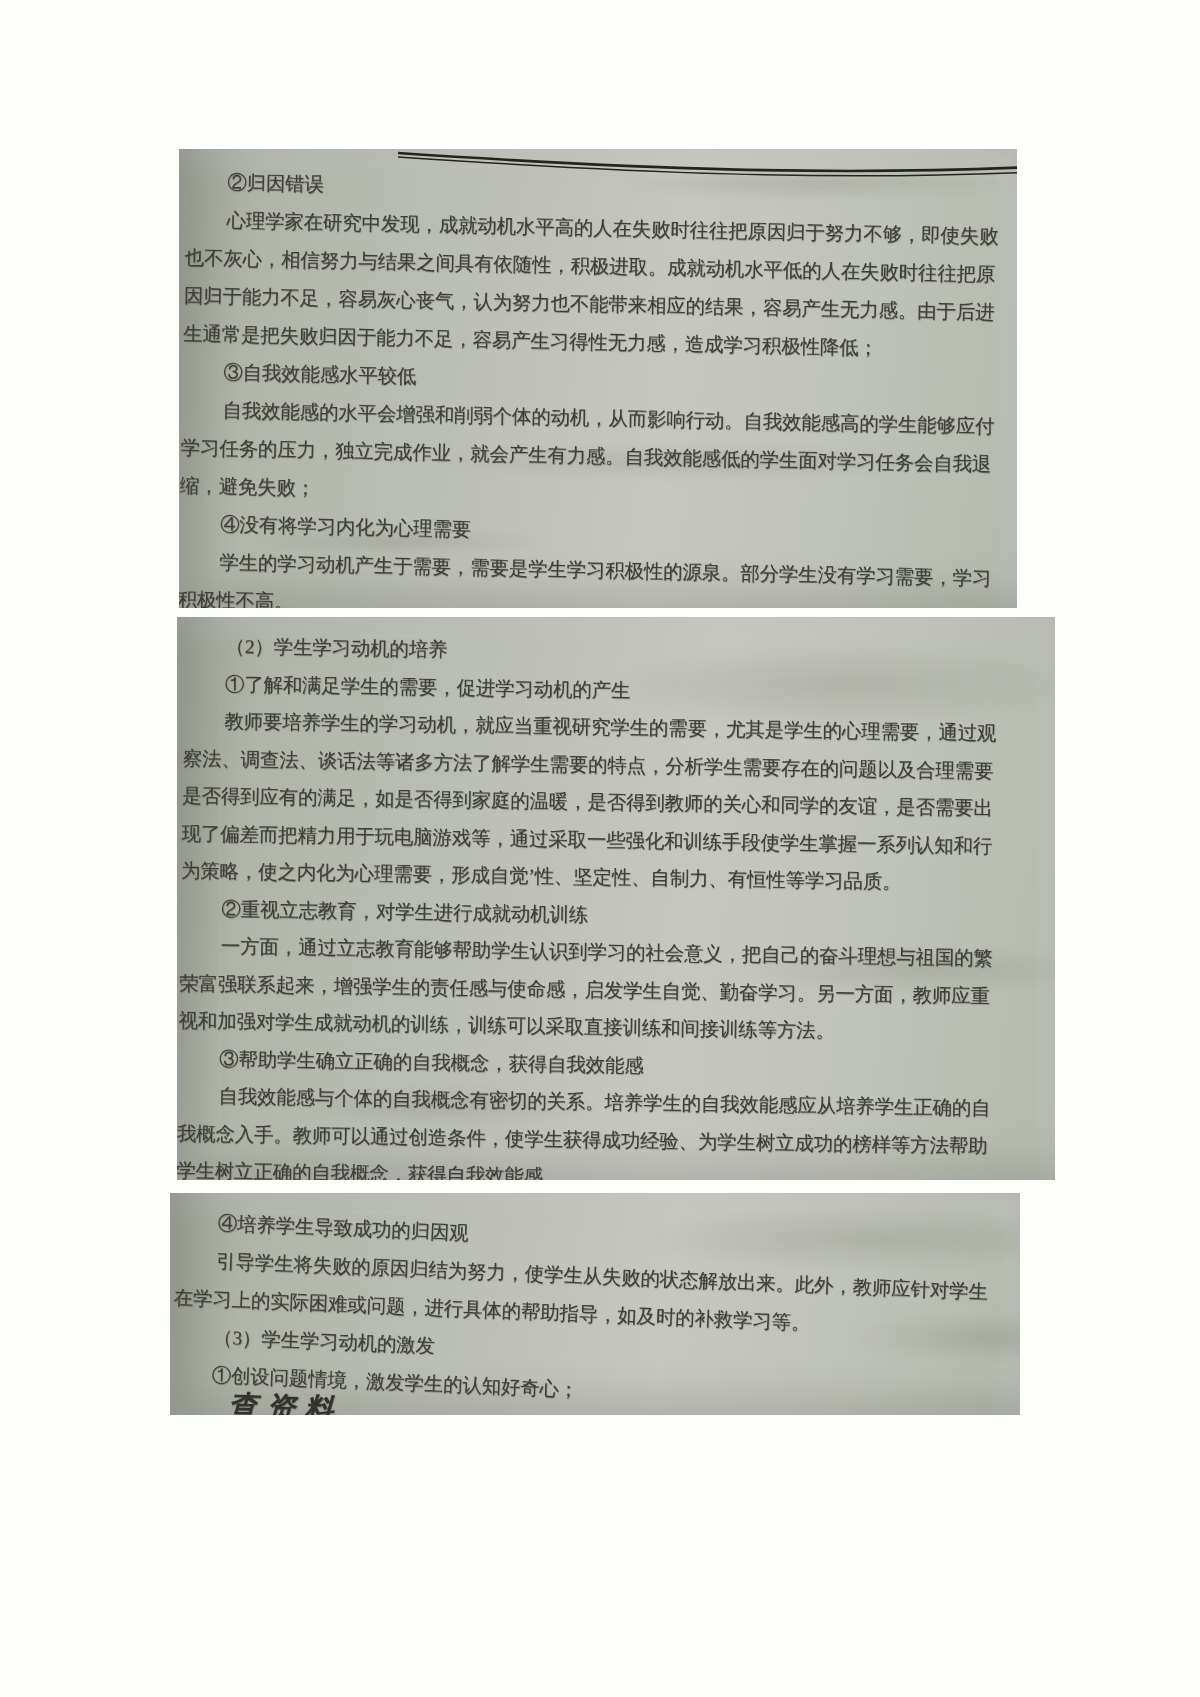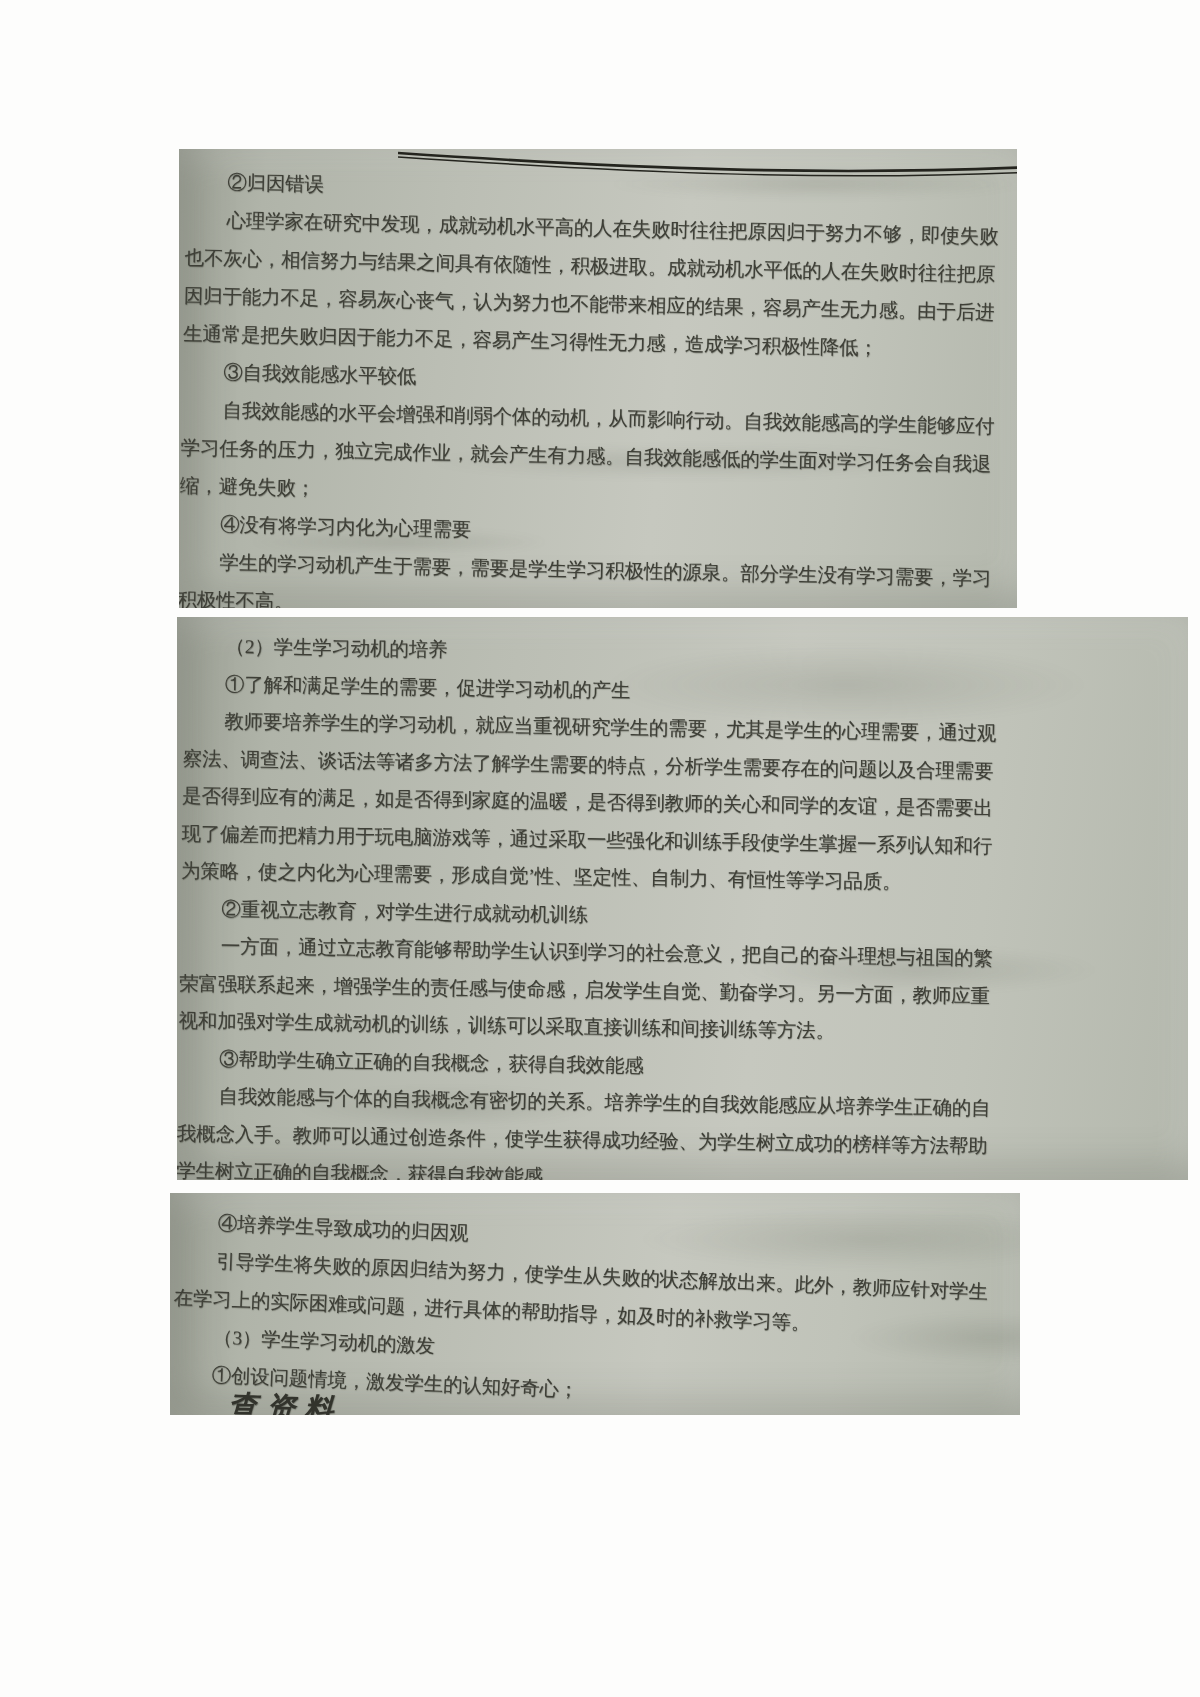--- a/index.html
+++ b/index.html
@@ -8,21 +8,21 @@
     background:#fdfdfc;
     font-family:"Liberation Serif","DejaVu Serif",serif;
   }
   .page{position:absolute;inset:0;}
   .scan{
     position:absolute;overflow:hidden;
     background:linear-gradient(97deg,#9da196 0%,#b0b4a9 10%,#bbbeb4 32%,#c6c8bf 58%,#c0c3b9 78%,#b4b8ad 100%);
     box-shadow:inset 14px -10px 40px rgba(70,74,62,.26), inset -6px 8px 34px rgba(255,255,255,.22);
   }
   #b1{left:179px;top:149px;width:838px;height:459px;}
-  #b2{left:177px;top:617px;width:1011px;height:563px;}
+  #b2{left:177px;top:617px;width:878px;height:563px;}
   #b3{left:170px;top:1193px;width:850px;height:222px;}
   .txt{
     position:absolute;left:8px;top:0;right:12px;
     padding-top:14px;
     color:#3e3f37;font-size:19.5px;letter-spacing:-0.2px;
     text-shadow:0.4px 0.7px 1px rgba(52,54,45,.55);
     transform-origin:0 0;
   }
   #b1 .txt{line-height:38px;transform:rotate(1.2deg);}
   #b2 .txt{line-height:37.5px;padding-top:10px;transform:rotate(0.9deg);}

